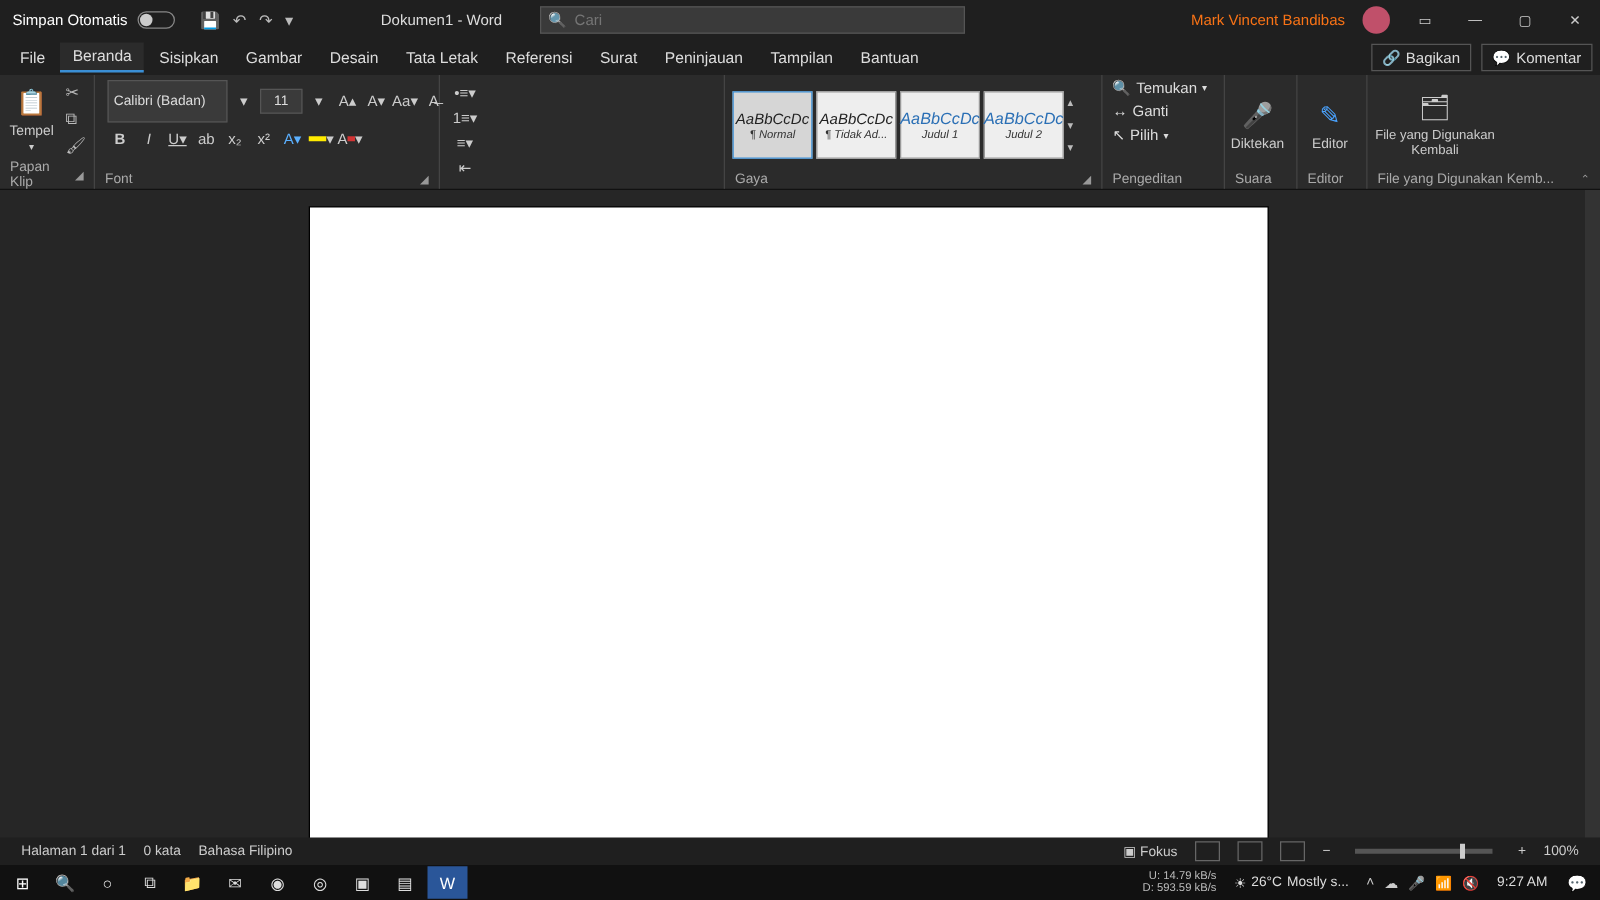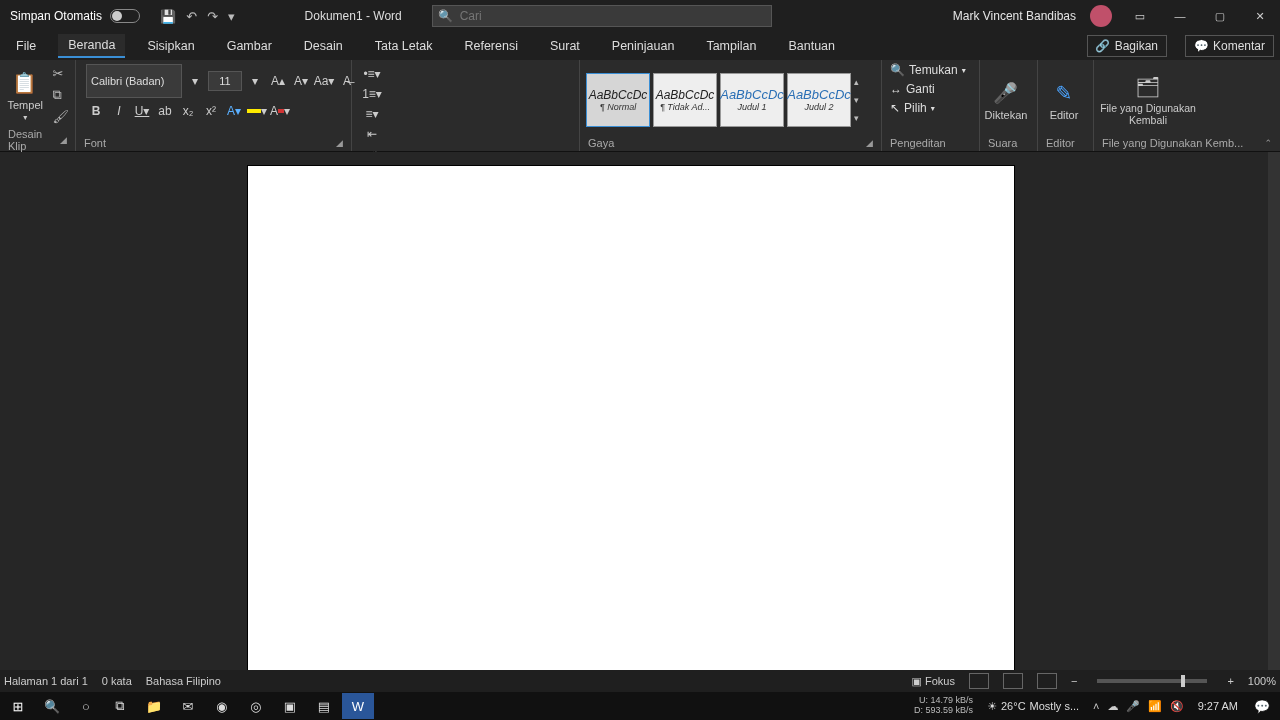--- a/index.html
+++ b/index.html
@@ -9,27 +9,27 @@
 .titlebar { height:32px; background:#1f1f1f; display:flex; align-items:center; color:#fff; font-size:12px; }
 .titlebar .autosave { padding:0 10px; display:flex; align-items:center; gap:8px; }
 .toggle { width:30px; height:14px; border:1px solid #888; border-radius:8px; position:relative; }
 .toggle::after { content:""; position:absolute; left:1px; top:1px; width:10px; height:10px; background:#ccc; border-radius:50%; }
 .qat { display:flex; gap:10px; padding:0 10px; align-items:center; }
 .qat span { color:#bbb; font-size:13px; cursor:pointer; }
 .doctitle { flex:0 0 auto; margin-left:60px; color:#ddd; font-size:12px; }
 .searchbox { margin-left:30px; width:340px; height:22px; background:#3a3a3a; border:1px solid #555; display:flex; align-items:center; padding:0 6px; gap:6px; }
 .searchbox input { background:transparent; border:none; color:#ccc; font-size:12px; outline:none; width:100%; }
 .titlebar .spacer { flex:1; }
-.titlebar .user { color:#e5e5e5; font-size:12px; padding:0 6px; }
+.titlebar .user { color:#f97316; font-size:12px; padding:0 6px; }
 .avatar { width:22px; height:22px; border-radius:50%; background:#c0506a; margin:0 8px; }
 .wincontrols { display:flex; }
 .wincontrols div { width:40px; height:32px; display:flex; align-items:center; justify-content:center; color:#ccc; font-size:11px; }
 
 
-.tabs { height:28px; background:#1f1f1f; display:flex; align-items:center; padding:0 6px; gap:12px; }
+.tabs { height:28px; background:#1f1f1f; display:flex; align-items:center; padding:0 6px; gap:2px; }
 .tab { padding:4px 10px; color:#ddd; font-size:12.5px; cursor:pointer; }
 .tab.active { background:#2b2b2b; border-bottom:2px solid #3a8fd6; }
 .tabs .spacer { flex:1; }
 .tabbtn { display:flex; align-items:center; gap:4px; padding:3px 8px; border:1px solid #555; color:#ddd; font-size:12px; margin-left:6px; }
 
 
 .ribbon { height:92px; background:#2b2b2b; border-bottom:1px solid #111; display:flex; }
 .group { border-right:1px solid #444; display:flex; flex-direction:column; padding:2px 4px 0; }
 .group-body { flex:1; display:flex; align-items:center; gap:4px; }
 .group-label { display:flex; justify-content:space-between; align-items:center; color:#aaa; font-size:11px; padding:0 4px 2px; }
@@ -60,21 +60,21 @@
 
 .docarea { position:absolute; top:152px; left:0; right:12px; bottom:28px; overflow:hidden; background:#262626; }
 .page { position:absolute; top:14px; left:248px; width:766px; height:540px; background:#fff; box-shadow:0 0 0 1px #000; }
 
 .caption { position:absolute; top:258px; left:180px; width:920px; background:#fff; padding:14px 16px 20px; }
 .caption p { font-size:50px; line-height:1.28; text-align:center; color:#111; }
 
 .vscroll { position:absolute; top:152px; right:0; width:12px; bottom:28px; background:#333; }
 
 
-.status { position:absolute; bottom:28px; left:0; right:0; height:22px; background:#1f1f1f; display:flex; align-items:center; color:#ccc; font-size:11px; padding:0 4px; gap:14px;margin-top:25px; }
+.status { position:absolute; bottom:28px; left:0; right:0; height:22px; background:#1f1f1f; display:flex; align-items:center; color:#ccc; font-size:11px; padding:0 17px; gap:14px;margin-top:25px; }
 .status .spacer { flex:1; }
 .status .viewbtn { width:20px; height:16px; border:1px solid #666; }
 .zoomslider { width:110px; height:4px; background:#555; position:relative; margin:0 6px; }
 .zoomslider::after { content:""; position:absolute; right:22px; top:-4px; width:4px; height:12px; background:#ccc; }
 
 
 .taskbar { position:absolute; bottom:0; left:0; right:0; height:28px; background:#111; display:flex; align-items:center; padding:0 2px; gap:2px; }
 .tb { width:32px; height:26px; display:flex; align-items:center; justify-content:center; color:#ddd; font-size:13px; }
 .tb.win { color:#fff; }
 .taskbar .spacer { flex:1; }
@@ -145,21 +145,21 @@
         <span>Tempel</span>
         <span style="font-size:8px">▾</span>
       </div>
       <div class="sideicons">
         <span>✂</span>
         <span>⧉</span>
         <span>🖌</span>
       </div>
     </div>
     <div class="group-label">
-        <span>Desain Klip</span>
+        <span>Papan Klip</span>
         <span class="dlg">◢</span>
       </div>
   </div>
 
   <div class="group fontgroup" style="width:276px">
     <div class="group-body col" style="align-items:flex-start;padding:2px 6px">
       <div class="row">
         <input class="fontname" value="Calibri (Badan)" style="">
           <span class="smallbtn">▾</span>
         <input class="fontsize" value="11" style="">

